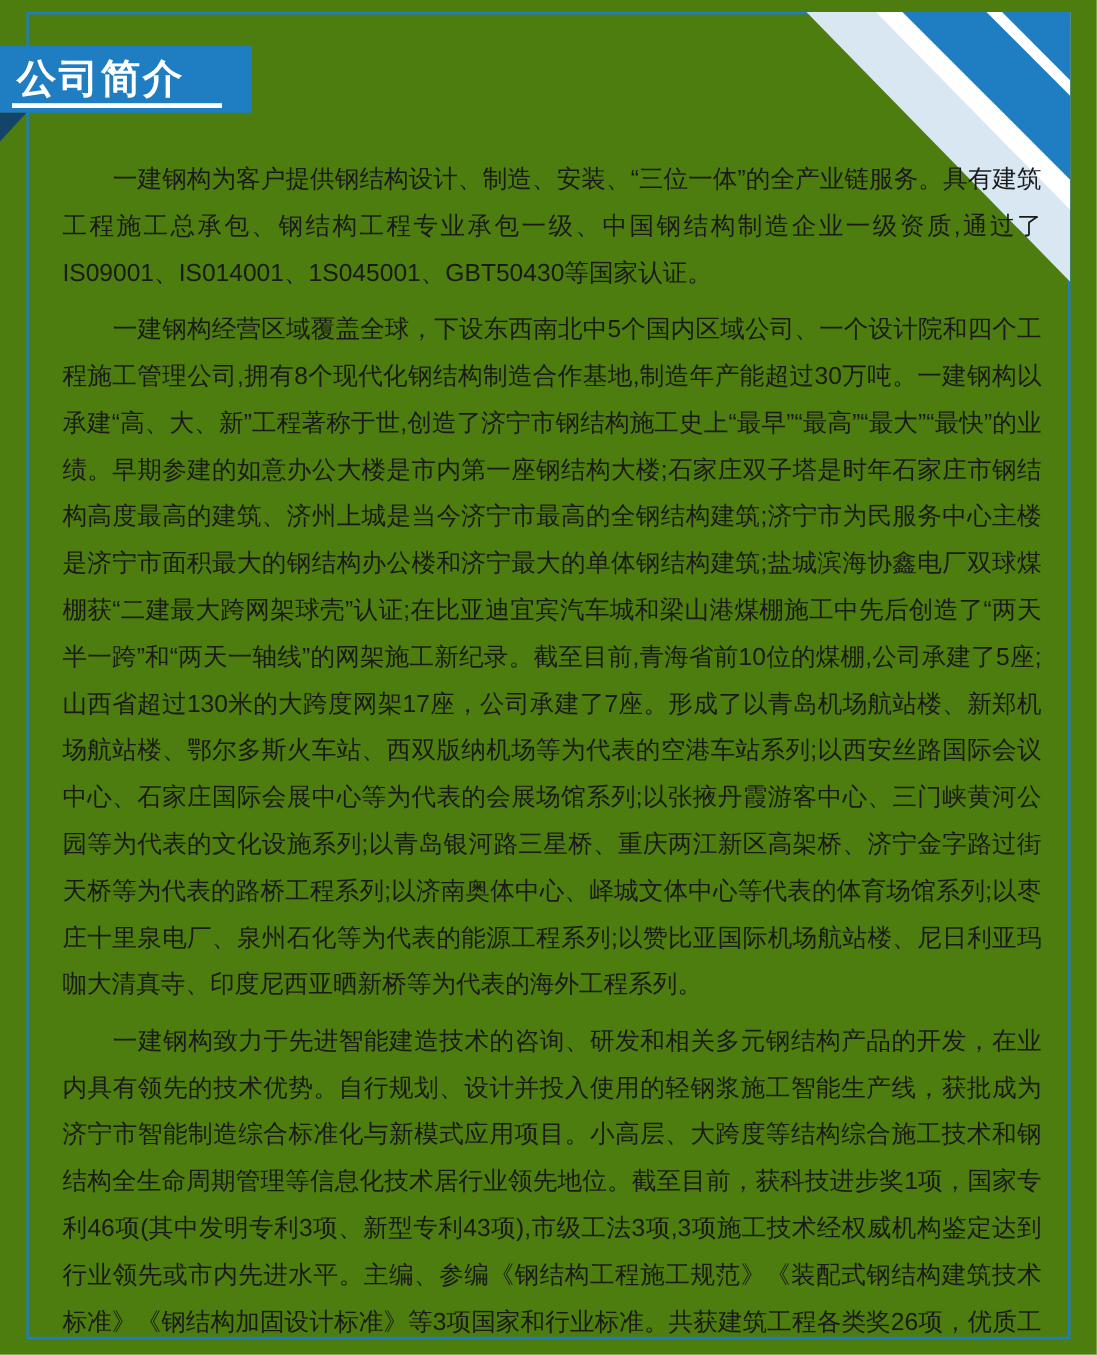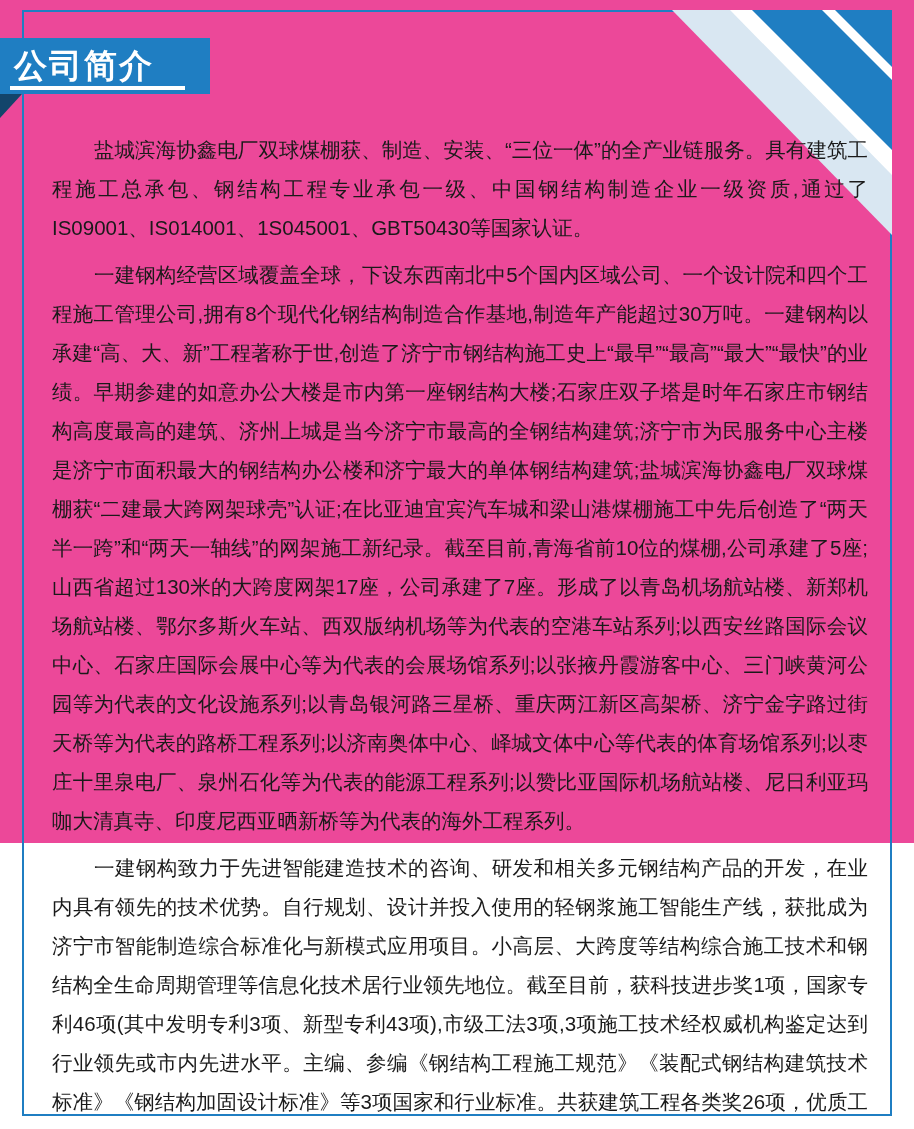--- a/index.html
+++ b/index.html
@@ -9,23 +9,23 @@
   body {
     width: 914px;
     height: 1129px;
     background: #ffffff;
     font-family: "Liberation Sans", sans-serif;
     overflow: hidden;
   }
   .page {
     position: relative;
     width: 914px;
-    height: 843px;
+    height: 1129px;
     box-sizing: border-box;
-    background: #ec4899;
+    background: #4d7c0f;
   }
 
   
   .frame {
     position: absolute;
     left: 22px;
     top: 10px;
     width: 870px;
     height: 1106px;
     border: 2px solid #1f7ec2;
@@ -118,18 +118,18 @@
     </svg>
   </div>
 
   <div class="title-band">
     <span class="title-text">公司简介</span>
   </div>
   <div class="title-underline"></div>
   <div class="title-tail"></div>
 
   <div class="content">
-    <p class="para">盐城滨海协鑫电厂双球煤棚获、制造、安装、“三位一体”的全产业链服务。具有建筑工程施工总承包、钢结构工程专业承包一级、中国钢结构制造企业一级资质,通过了IS09001、IS014001、1S045001、GBT50430等国家认证。</p>
+    <p class="para">一建钢构为客户提供钢结构设计、制造、安装、“三位一体”的全产业链服务。具有建筑工程施工总承包、钢结构工程专业承包一级、中国钢结构制造企业一级资质,通过了IS09001、IS014001、1S045001、GBT50430等国家认证。</p>
     <p class="para">一建钢构经营区域覆盖全球，下设东西南北中5个国内区域公司、一个设计院和四个工程施工管理公司,拥有8个现代化钢结构制造合作基地,制造年产能超过30万吨。一建钢构以承建“高、大、新”工程著称于世,创造了济宁市钢结构施工史上“最早”“最高”“最大”“最快”的业绩。早期参建的如意办公大楼是市内第一座钢结构大楼;石家庄双子塔是时年石家庄市钢结构高度最高的建筑、济州上城是当今济宁市最高的全钢结构建筑;济宁市为民服务中心主楼是济宁市面积最大的钢结构办公楼和济宁最大的单体钢结构建筑;盐城滨海协鑫电厂双球煤棚获“二建最大跨网架球壳”认证;在比亚迪宜宾汽车城和梁山港煤棚施工中先后创造了“两天半一跨”和“两天一轴线”的网架施工新纪录。截至目前,青海省前10位的煤棚,公司承建了5座;山西省超过130米的大跨度网架17座，公司承建了7座。形成了以青岛机场航站楼、新郑机场航站楼、鄂尔多斯火车站、西双版纳机场等为代表的空港车站系列;以西安丝路国际会议中心、石家庄国际会展中心等为代表的会展场馆系列;以张掖丹霞游客中心、三门峡黄河公园等为代表的文化设施系列;以青岛银河路三星桥、重庆两江新区高架桥、济宁金字路过街天桥等为代表的路桥工程系列;以济南奥体中心、峄城文体中心等代表的体育场馆系列;以枣庄十里泉电厂、泉州石化等为代表的能源工程系列;以赞比亚国际机场航站楼、尼日利亚玛咖大清真寺、印度尼西亚晒新桥等为代表的海外工程系列。</p>
     <p class="para">一建钢构致力于先进智能建造技术的咨询、研发和相关多元钢结构产品的开发，在业内具有领先的技术优势。自行规划、设计并投入使用的轻钢浆施工智能生产线，获批成为济宁市智能制造综合标准化与新模式应用项目。小高层、大跨度等结构综合施工技术和钢结构全生命周期管理等信息化技术居行业领先地位。截至目前，获科技进步奖1项，国家专利46项(其中发明专利3项、新型专利43项),市级工法3项,3项施工技术经权威机构鉴定达到行业领先或市内先进水平。主编、参编《钢结构工程施工规范》《装配式钢结构建筑技术标准》《钢结构加固设计标准》等3项国家和行业标准。共获建筑工程各类奖26项，优质工程奖3项，钢结构金奖3项，软件著作权6项。</p>
   </div>
 
 </div>
 
 </body></html>

